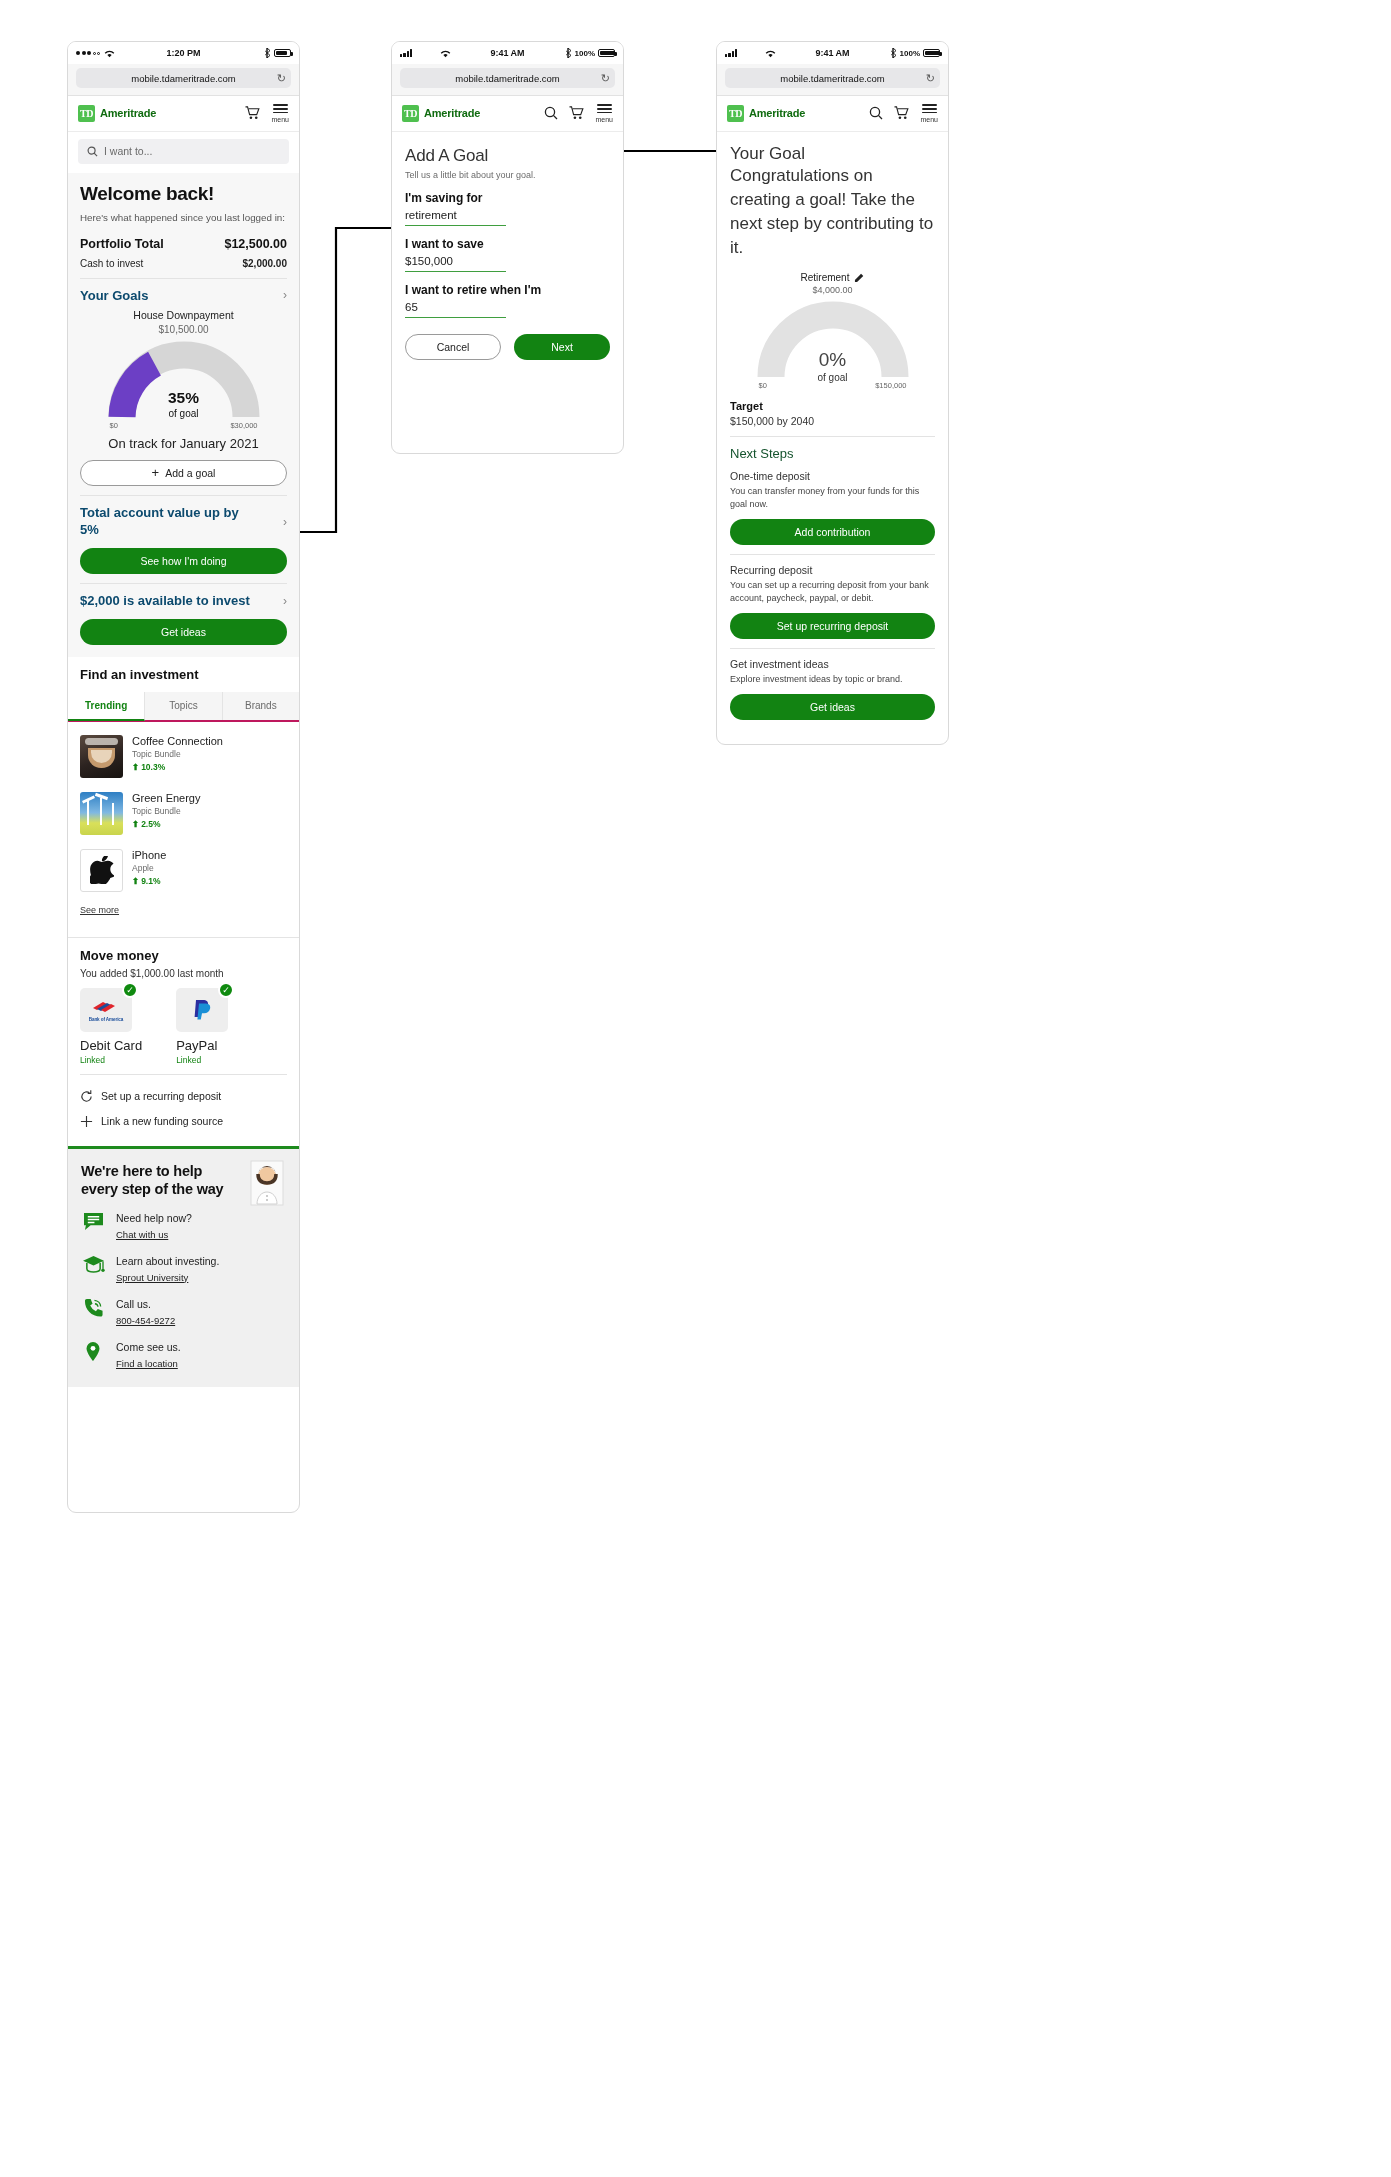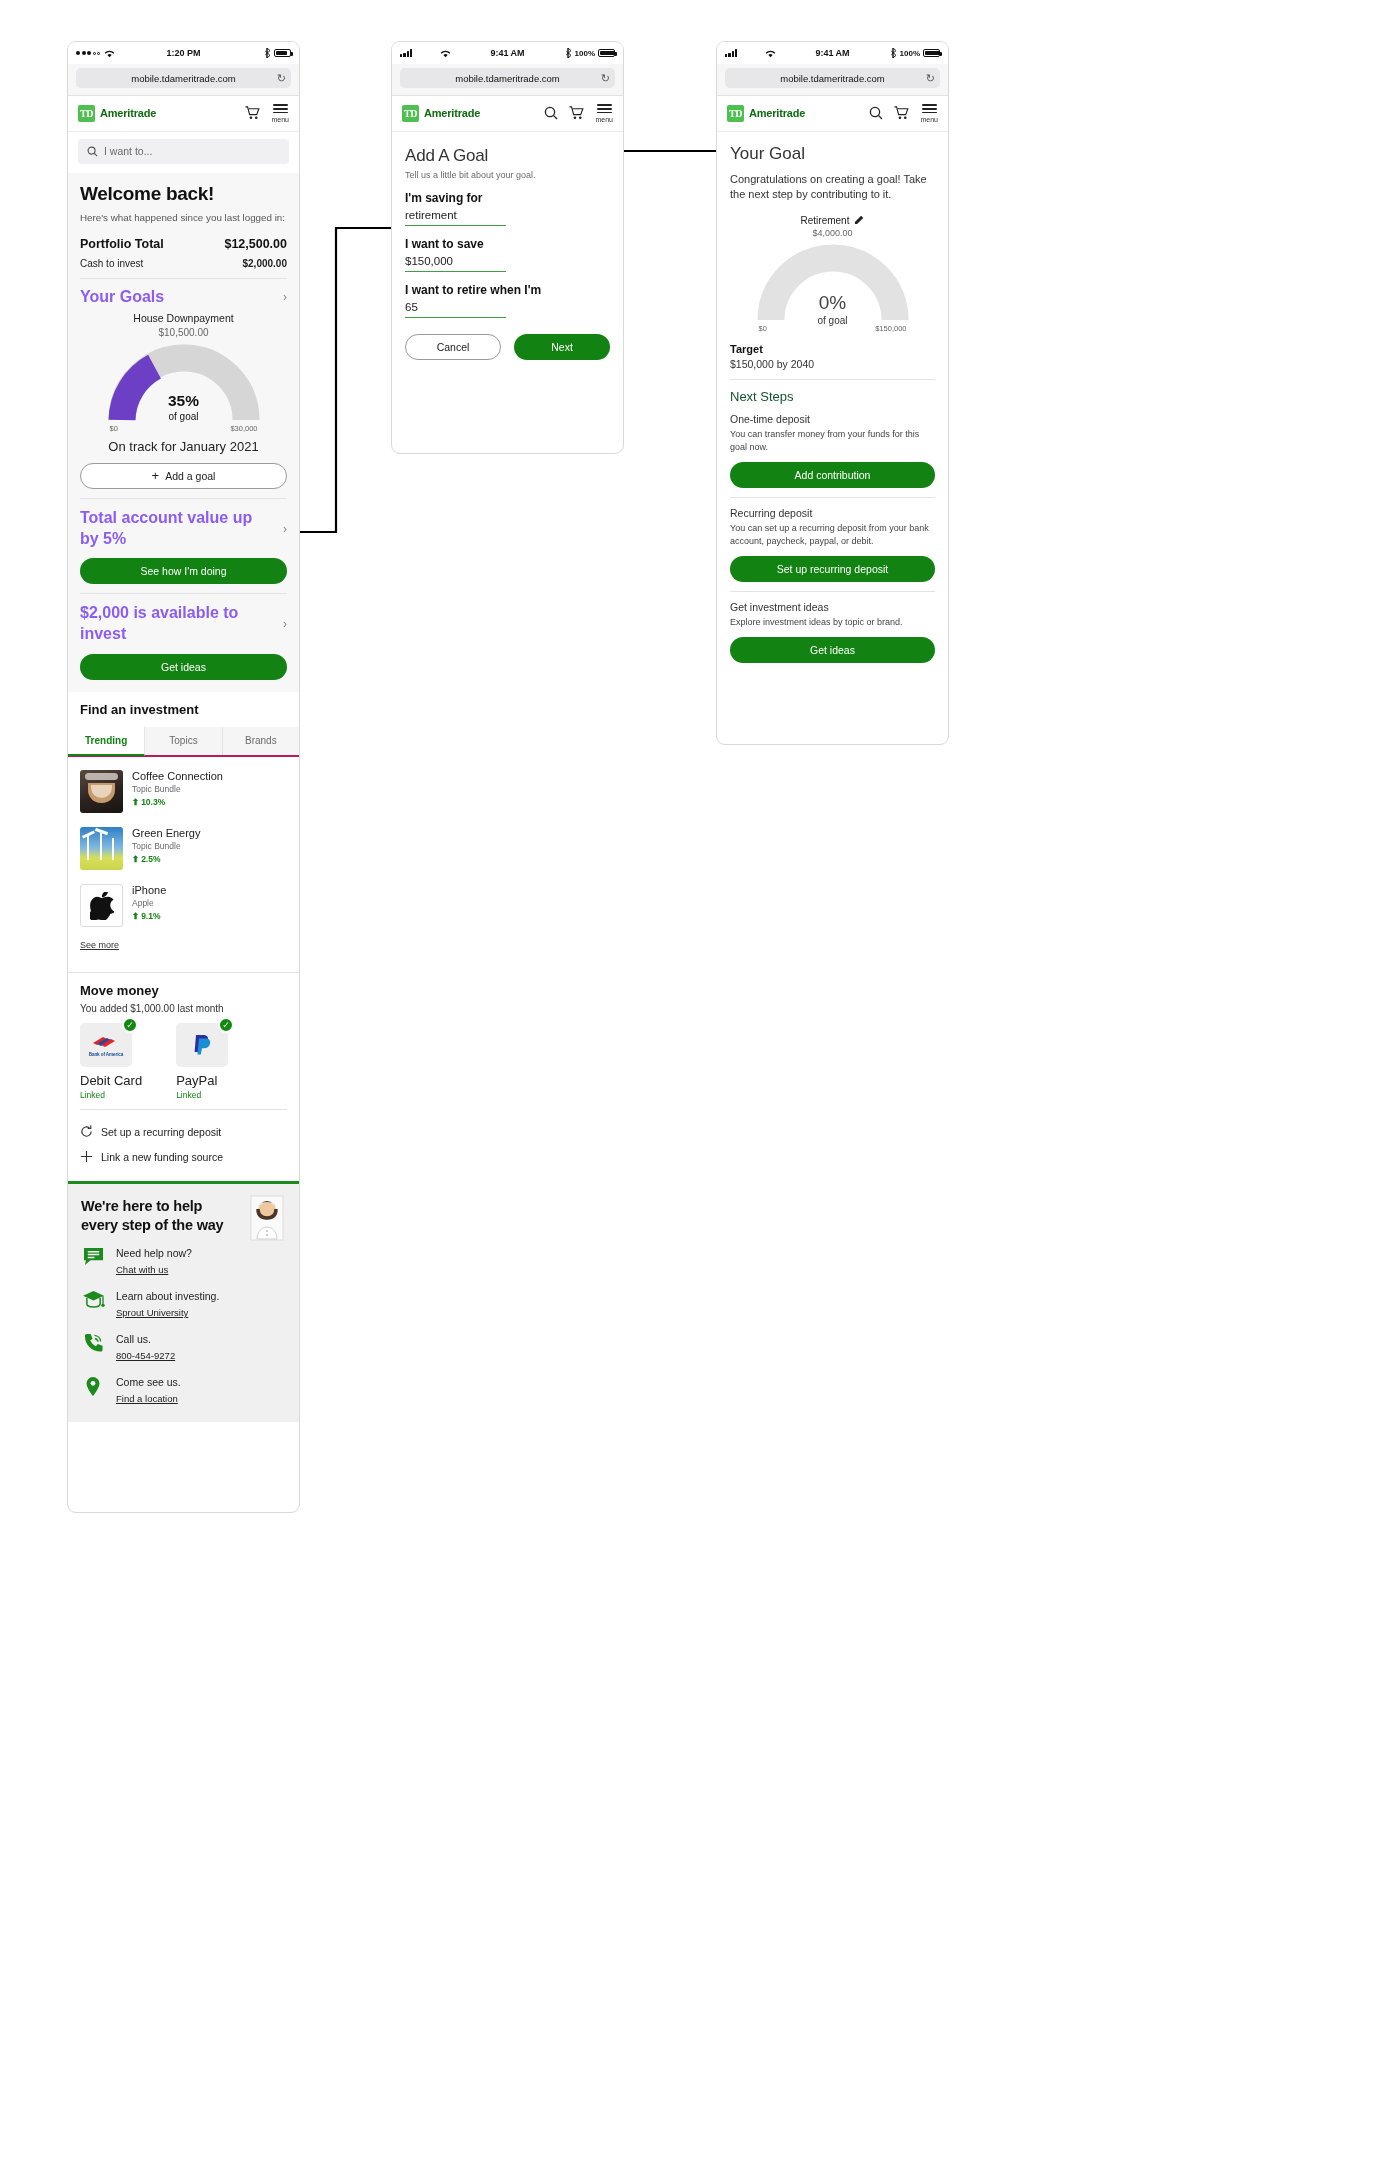--- a/index.html
+++ b/index.html
@@ -87,21 +87,21 @@
 
   h1.big { font-size:19px; font-weight:700; color:#111; letter-spacing:-.3px; }
   .sub { font-size:9.8px; color:#565656; line-height:1.45; margin-top:6px;}
   .rowline { display:flex; justify-content:space-between; align-items:baseline; }
   .rowline .k { font-size:12.5px; font-weight:700; color:#111;}
   .rowline .v { font-size:12.5px; font-weight:700; color:#111;}
   .rowline.sm .k, .rowline.sm .v { font-size:10px; font-weight:400; color:#222;}
   .rowline.sm .v { font-weight:700; }
 
   .sect-head { display:flex; align-items:center; justify-content:space-between; }
-  .sect-head h2 { font-size:16px; font-weight:700; color:#8b5cf6;}
+  .sect-head h2 { font-size:13px; font-weight:700; color:#0c4a6e;}
   .chev { color:#888; font-size:12px; font-weight:300;}
 
   
   .gauge-wrap { text-align:center; margin-top:6px;}
   .gauge-title{font-size:10.5px;color:#222;}
   .gauge-amt{font-size:10px;color:#666;margin-top:3px;}
   .gauge { position:relative; width:152px; margin:6px auto 0; }
   .gauge svg { display:block; width:152px; }
   .gauge-center { position:absolute; left:0; right:0; top:48px; text-align:center;}
   .gauge-pct { font-size:15.5px; font-weight:700; color:#111;}
@@ -153,21 +153,21 @@
   
   .formtitle{font-size:17px;color:#333;font-weight:400;letter-spacing:-.2px;}
   .formsub{font-size:9px;color:#6c6c6c;margin-top:4px;}
   .flabel{font-size:12px;font-weight:700;color:#111;margin-top:11px;}
   .finput{font-size:11.5px;color:#222;padding:4px 0 4px;border-bottom:1.6px solid #3f9e3f;width:101px;}
   .fbtns{display:flex;gap:13px;margin-top:16px;}
   .fbtns .btn{width:100px;}
 
   
   .g3title{font-size:17px;color:#333;font-weight:400;}
-  .g3body{font-size:11px;color:#333;line-height:1.42;margin-top:8px;}
+  .g3body{font-size:17px;color:#333;line-height:1.42;margin-top:0;}
   .g3goal{font-size:10px;color:#222;text-align:center;margin-top:12px;display:flex;align-items:center;justify-content:center;gap:5px;}
   .g3amt{font-size:9px;color:#666;text-align:center;margin-top:2px;}
   .s3h{font-size:11px;font-weight:700;color:#111;}
   .s3v{font-size:10.5px;color:#333;margin-top:3px;}
   .s3big{font-size:13px;color:#14532d;font-weight:400;}
   .s3sub{font-size:10.5px;color:#333;margin-top:7px;}
   .s3desc{font-size:9px;color:#444;margin-top:3px;line-height:1.45;}
 
   
   .arrow-svg{position:absolute;left:0;top:0;pointer-events:none;}

